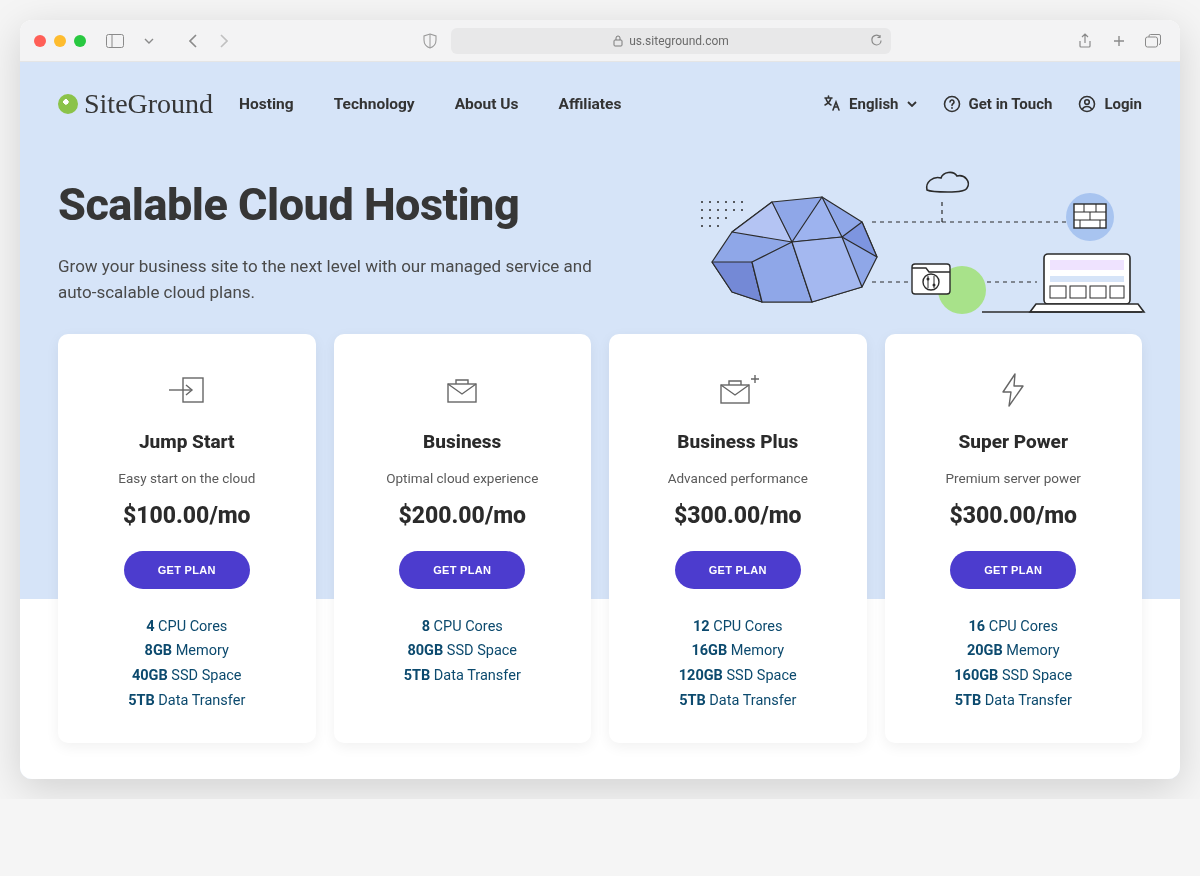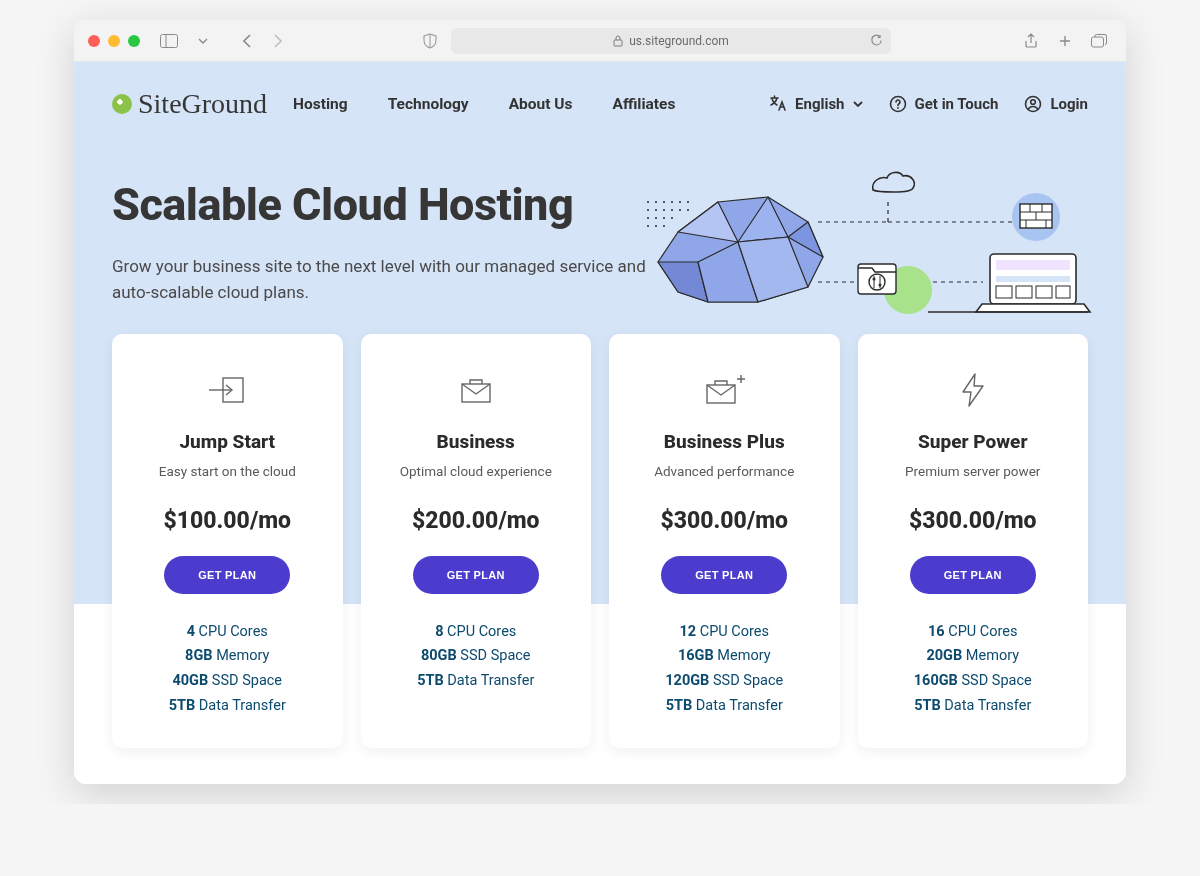--- a/index.html
+++ b/index.html
@@ -2,21 +2,21 @@
 <html><head>
 <meta charset="utf-8">
 <style>
 * { margin: 0; padding: 0; box-sizing: border-box; }
 body {
   font-family: -apple-system, BlinkMacSystemFont, "Segoe UI", Roboto, sans-serif;
   background: #f5f5f5;
   padding: 20px;
 }
 .window {
-  width: 1052px;
+  width: 1160px;
   margin: 0 auto;
   background: #fff;
   border-radius: 12px;
   box-shadow: 0 10px 40px rgba(0,0,0,0.15);
   overflow: hidden;
 }
 .titlebar {
   height: 42px;
   background: #f3f3f4;
   display: flex;
@@ -156,26 +156,26 @@
   display: flex;
   align-items: center;
   justify-content: center;
   margin-bottom: 18px;
   color: #666;
 }
 .plan-name {
   font-size: 19px;
   font-weight: 800;
   color: #2b2b2b;
-  margin-bottom: 10px;
+  margin-bottom: 17px;
 }
 .plan-tag {
   font-size: 13.5px;
   color: #5a5a5a;
-  margin-bottom: 28px;
+  margin-bottom: 16px;
 }
 .plan-price {
   font-size: 23px;
   font-weight: 800;
   color: #2b2b2b;
   margin-bottom: 22px;
 }
 .plan-btn {
   display: inline-block;
   background: #4c3cce;

